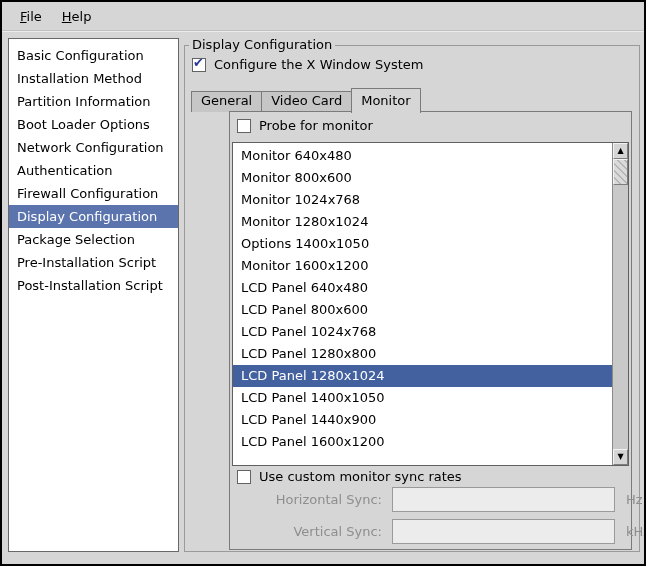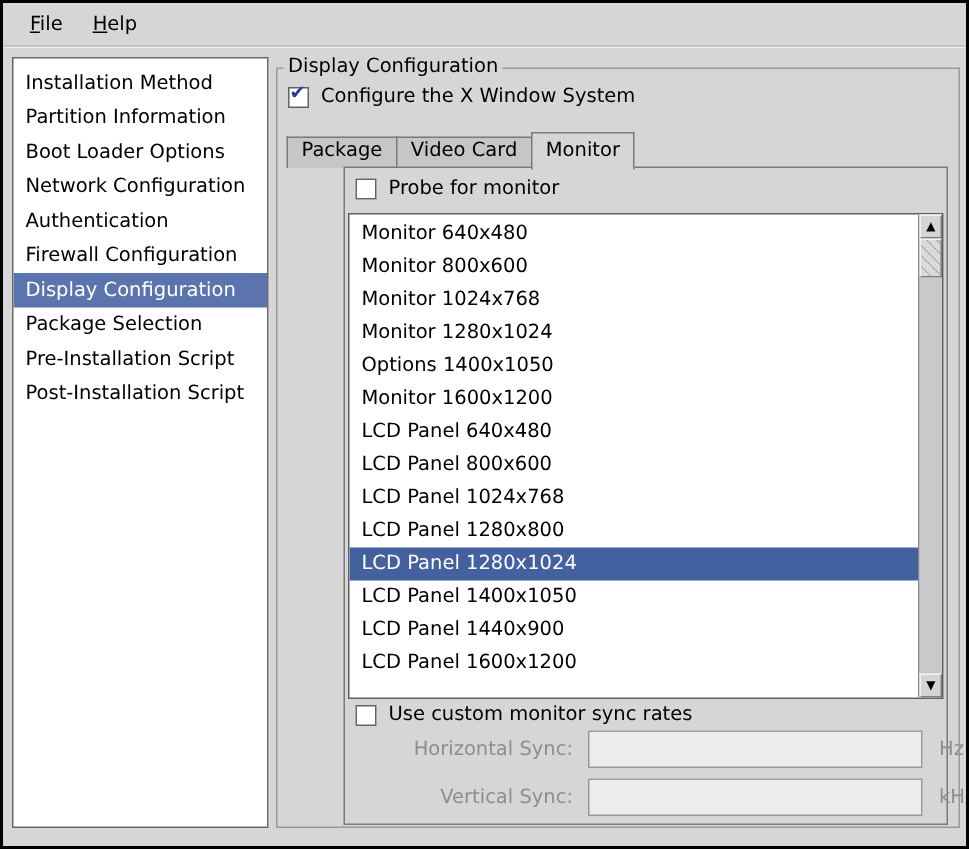--- a/index.html
+++ b/index.html
@@ -96,20 +96,21 @@
 <body>
 
 <div class="window">
 
   <div class="menubar">
       <span class="menu-item"><u>F</u>ile</span>
       <span class="menu-item"><u>H</u>elp</span>
     </div>
 
   <div class="sidebar">
+      <div class="sidebar-item">Basic Configuration</div>
       <div class="sidebar-item">Installation Method</div>
       <div class="sidebar-item">Partition Information</div>
       <div class="sidebar-item">Boot Loader Options</div>
       <div class="sidebar-item">Network Configuration</div>
       <div class="sidebar-item">Authentication</div>
       <div class="sidebar-item">Firewall Configuration</div>
       <div class="sidebar-item selected">Display Configuration</div>
       <div class="sidebar-item">Package Selection</div>
       <div class="sidebar-item">Pre-Installation Script</div>
       <div class="sidebar-item">Post-Installation Script</div>
@@ -119,21 +120,21 @@
     <span class="frame-legend">Display Configuration</span>
 
     <div class="cb-row configure-row">
       <span class="checkbox checked">
         <span class="check">✔</span>
       </span>
       <span>Configure the X Window System</span>
     </div>
 
     <div class="tabs">
-        <div class="tab">Package</div>
+        <div class="tab">General</div>
         <div class="tab">Video Card</div>
         <div class="tab active">Monitor</div>
       </div>
 
     <div class="tabpanel">
 
       <div class="cb-row probe-row">
         <span class="checkbox">
           
         </span>

